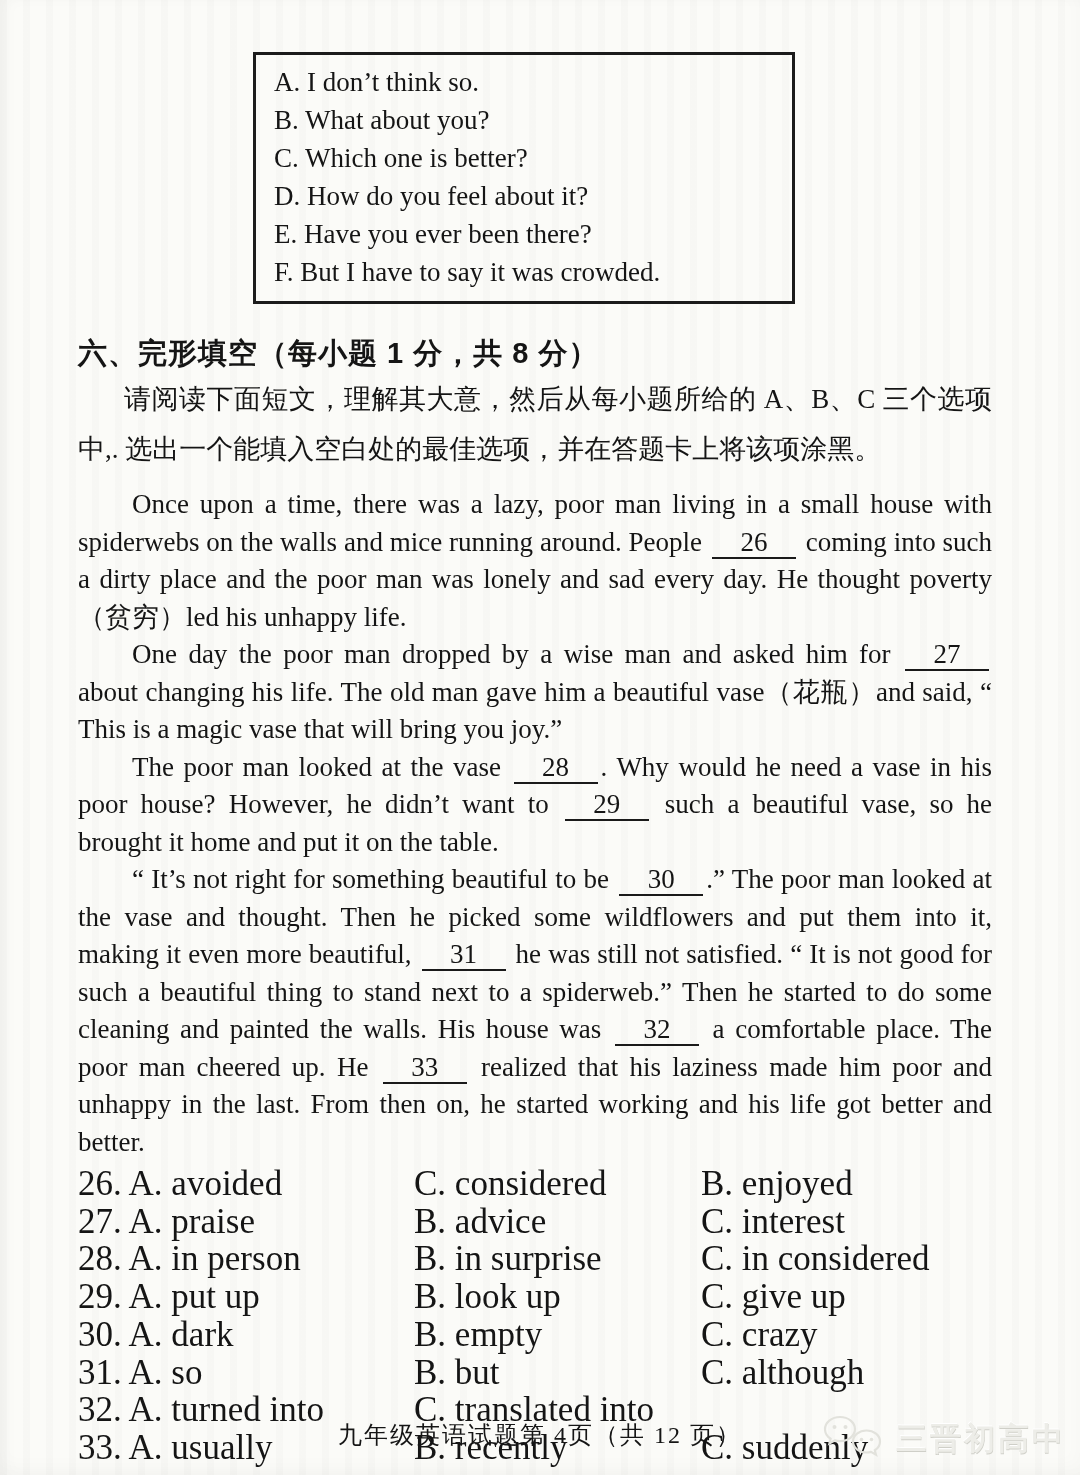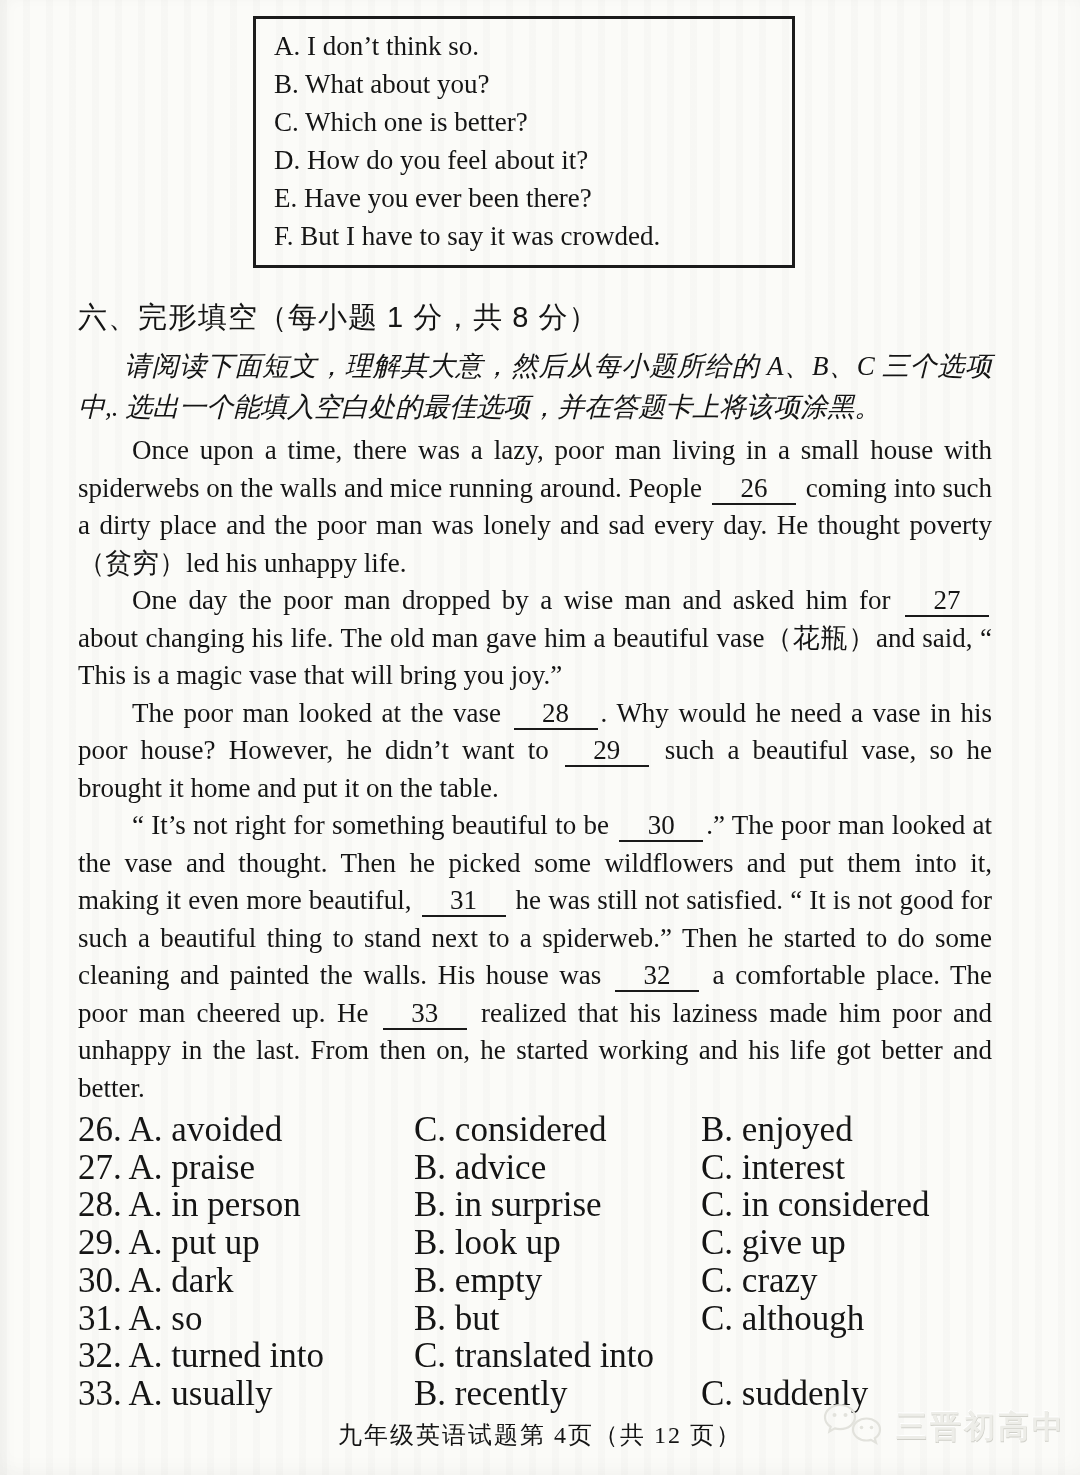--- a/index.html
+++ b/index.html
@@ -11,54 +11,53 @@
     background: #fbfbf8;
     background-image: repeating-linear-gradient(90deg,
       rgba(0,0,0,0.014) 0px, rgba(0,0,0,0.014) 7px,
       rgba(0,0,0,0) 7px, rgba(0,0,0,0) 23px);
     box-shadow: inset 0 -8px 18px rgba(0,0,0,0.025), inset 8px 0 14px rgba(0,0,0,0.02);
     font-family: "Liberation Serif", "DejaVu Serif", serif;
     color: #151515;
     overflow: hidden;
   }
   .content {
-    padding: 16px 88px 0 78px;
+    padding: 52px 88px 0 78px;
   }
   
   .choice-box {
     box-sizing: border-box;
     margin-left: 175px;
     width: 542px;
     border: 3px solid #1b1b1b;
     padding: 8px 10px 10px 18px;
   }
   .box-line {
     font-size: 27px;
     line-height: 38px;
     white-space: nowrap;
   }
   
   .section-heading {
     margin: 30px 0 0 0;
     font-family: "Liberation Sans", "DejaVu Sans", sans-serif;
-    font-weight: 400;
+    font-weight: 700;
     font-size: 29px;
     line-height: 38px;
     letter-spacing: 1px;
   }
   .instructions {
-    margin: 10px 0 0 0;
+    margin: 2px 0 0 0;
     font-size: 27px;
-    line-height: 41px;
+    line-height: 50px;
     text-indent: 1.7em;
     text-align: justify;
-    font-style: italic;
   }
   
-  .passage { margin-top: 4px; font-family: Liberation Serif, serif; }
+  .passage { margin-top: 12px; font-family: Liberation Serif, serif; }
   .para {
     margin: 0;
     font-size: 27px;
     line-height: 37.5px;
     text-indent: 2em;
     text-align: justify;
   }
   .blank {
     display: inline-block;
     min-width: 50px;
@@ -83,21 +82,21 @@
     position: absolute;
     left: 0; right: 0;
     bottom: 24px;
     text-align: center;
     font-size: 24px;
     letter-spacing: 2px;
   }
   .watermark {
     position: absolute;
     right: 14px;
-    bottom: 22px;
+    bottom: 10px;
     display: flex;
     align-items: center;
     gap: 10px;
     font-family: "Liberation Sans", "DejaVu Sans", sans-serif;
     font-size: 31px;
     font-weight: 700;
     letter-spacing: 3px;
     color: #ededE8;
     text-shadow: 0.6px 0.6px 0.5px #cfcfc8, -0.6px -0.6px 0.5px #ffffff;
     text-align: center;

